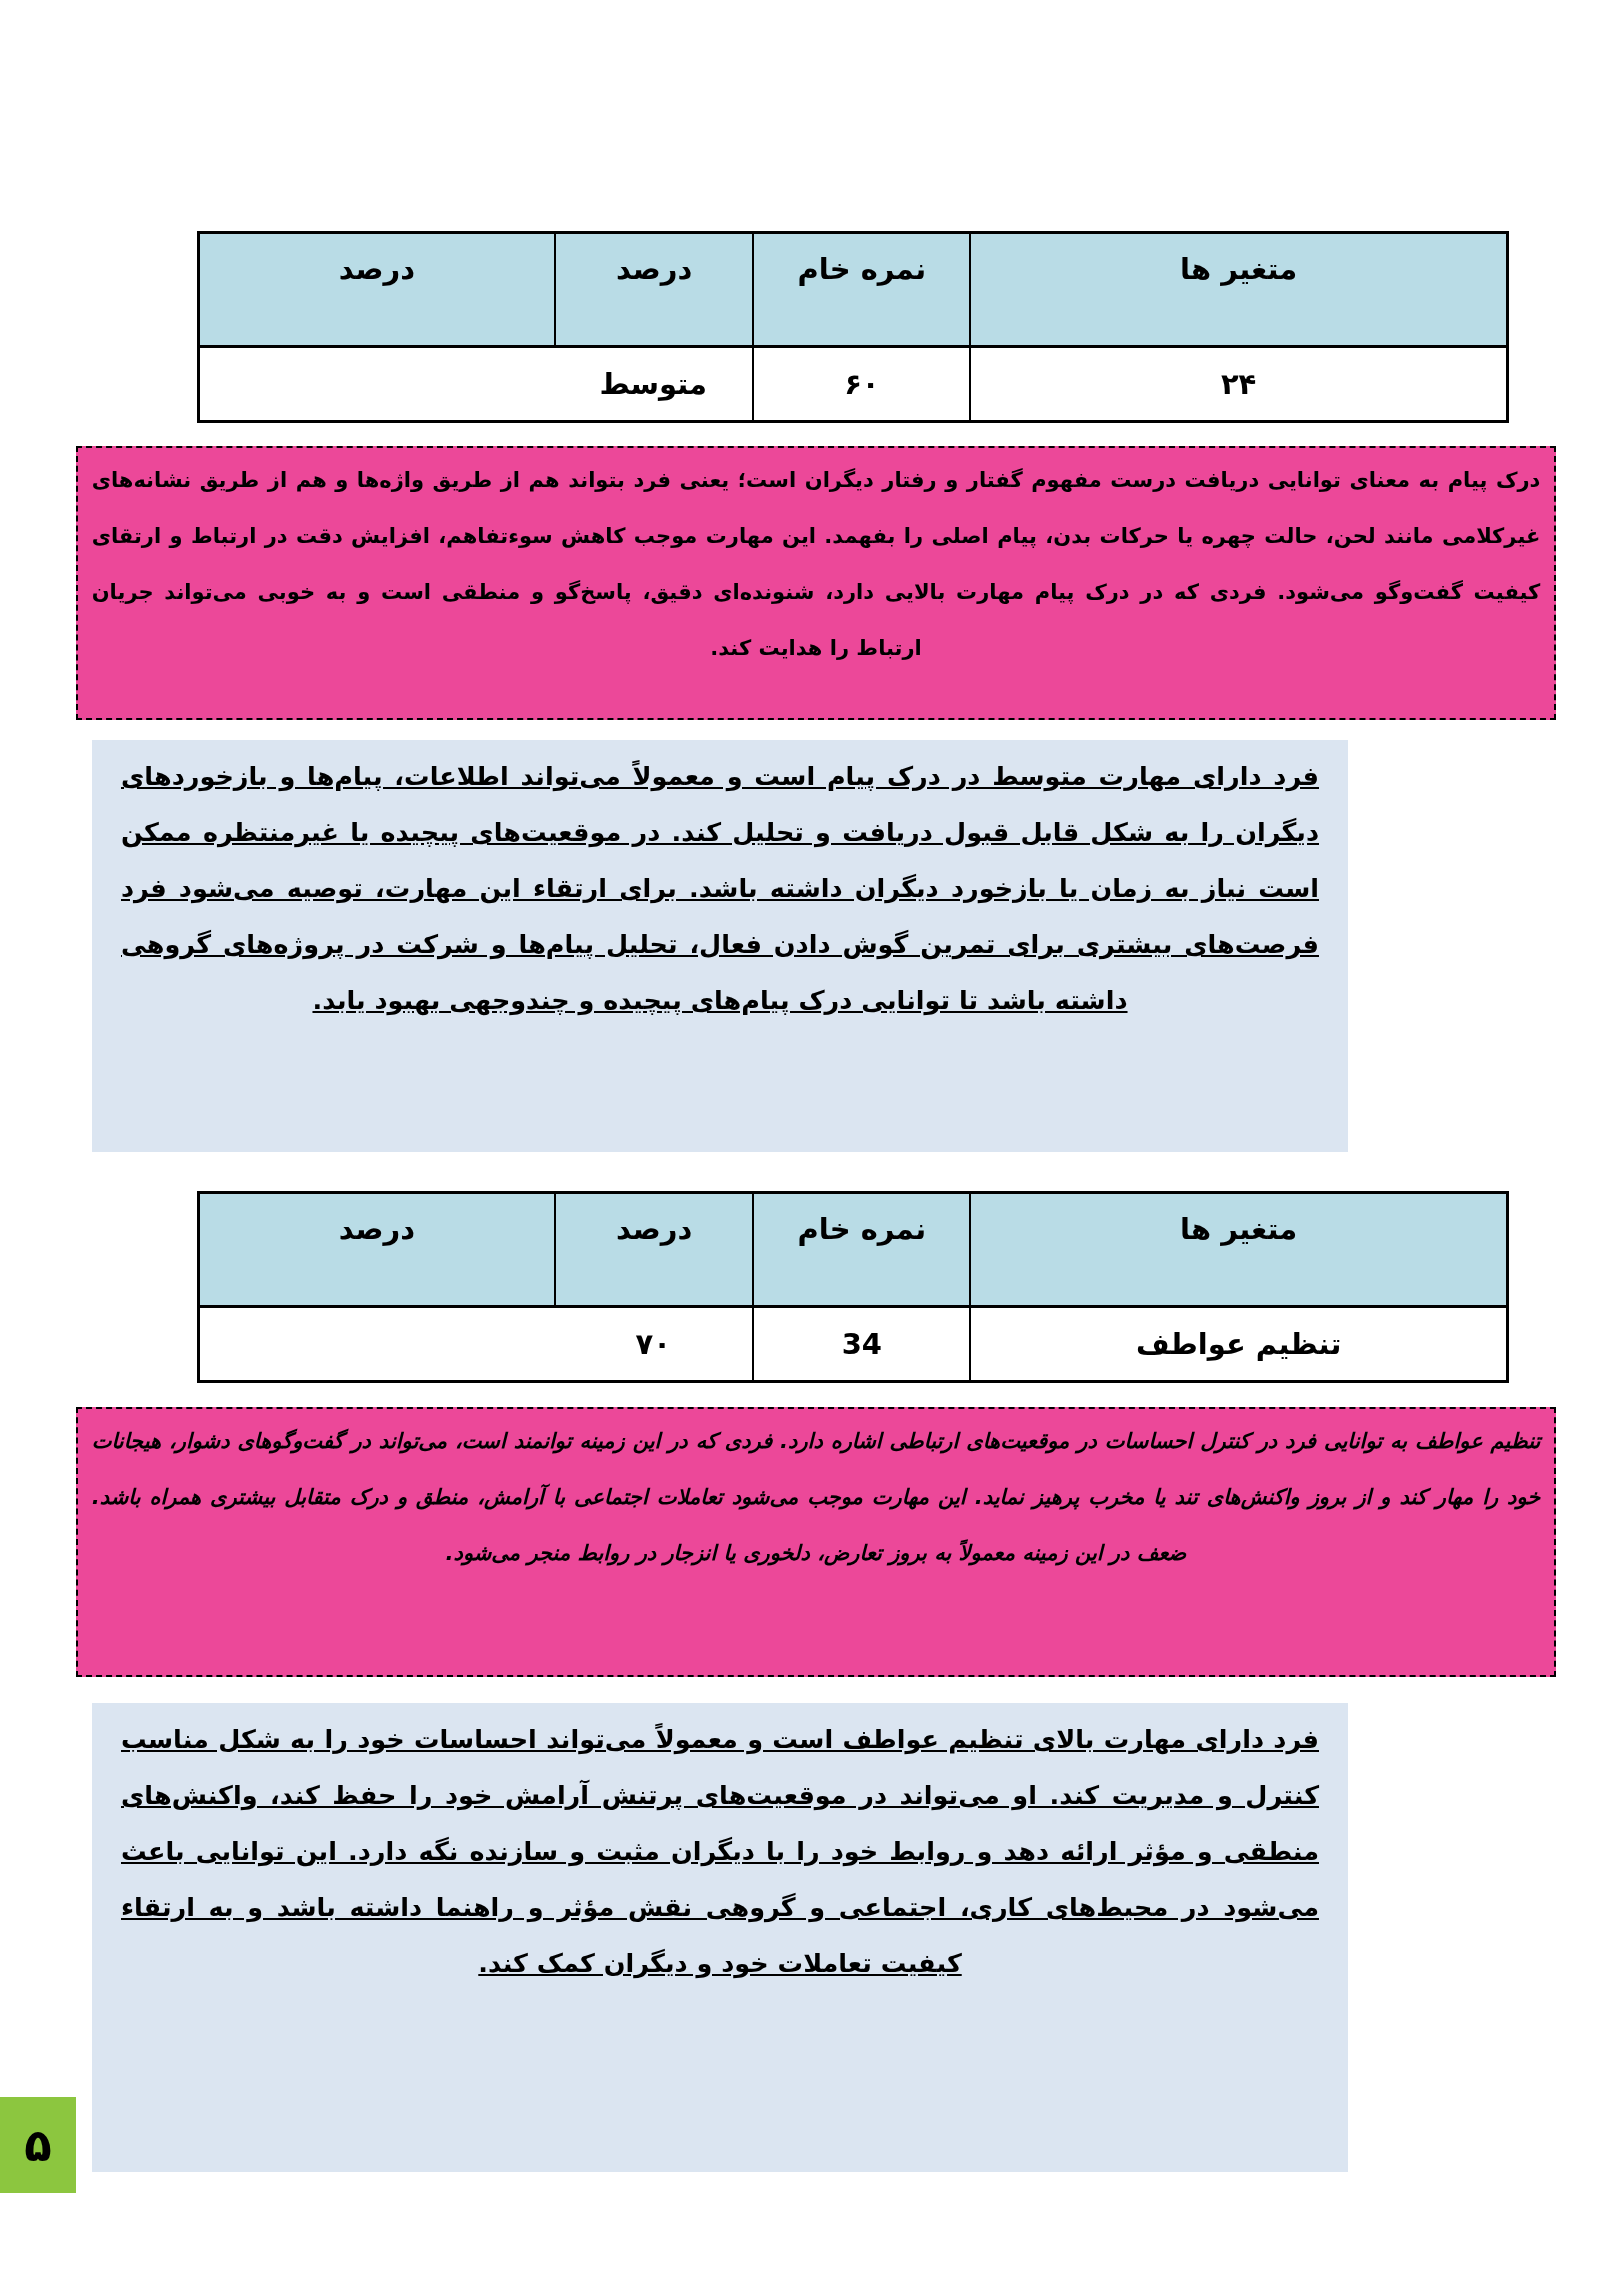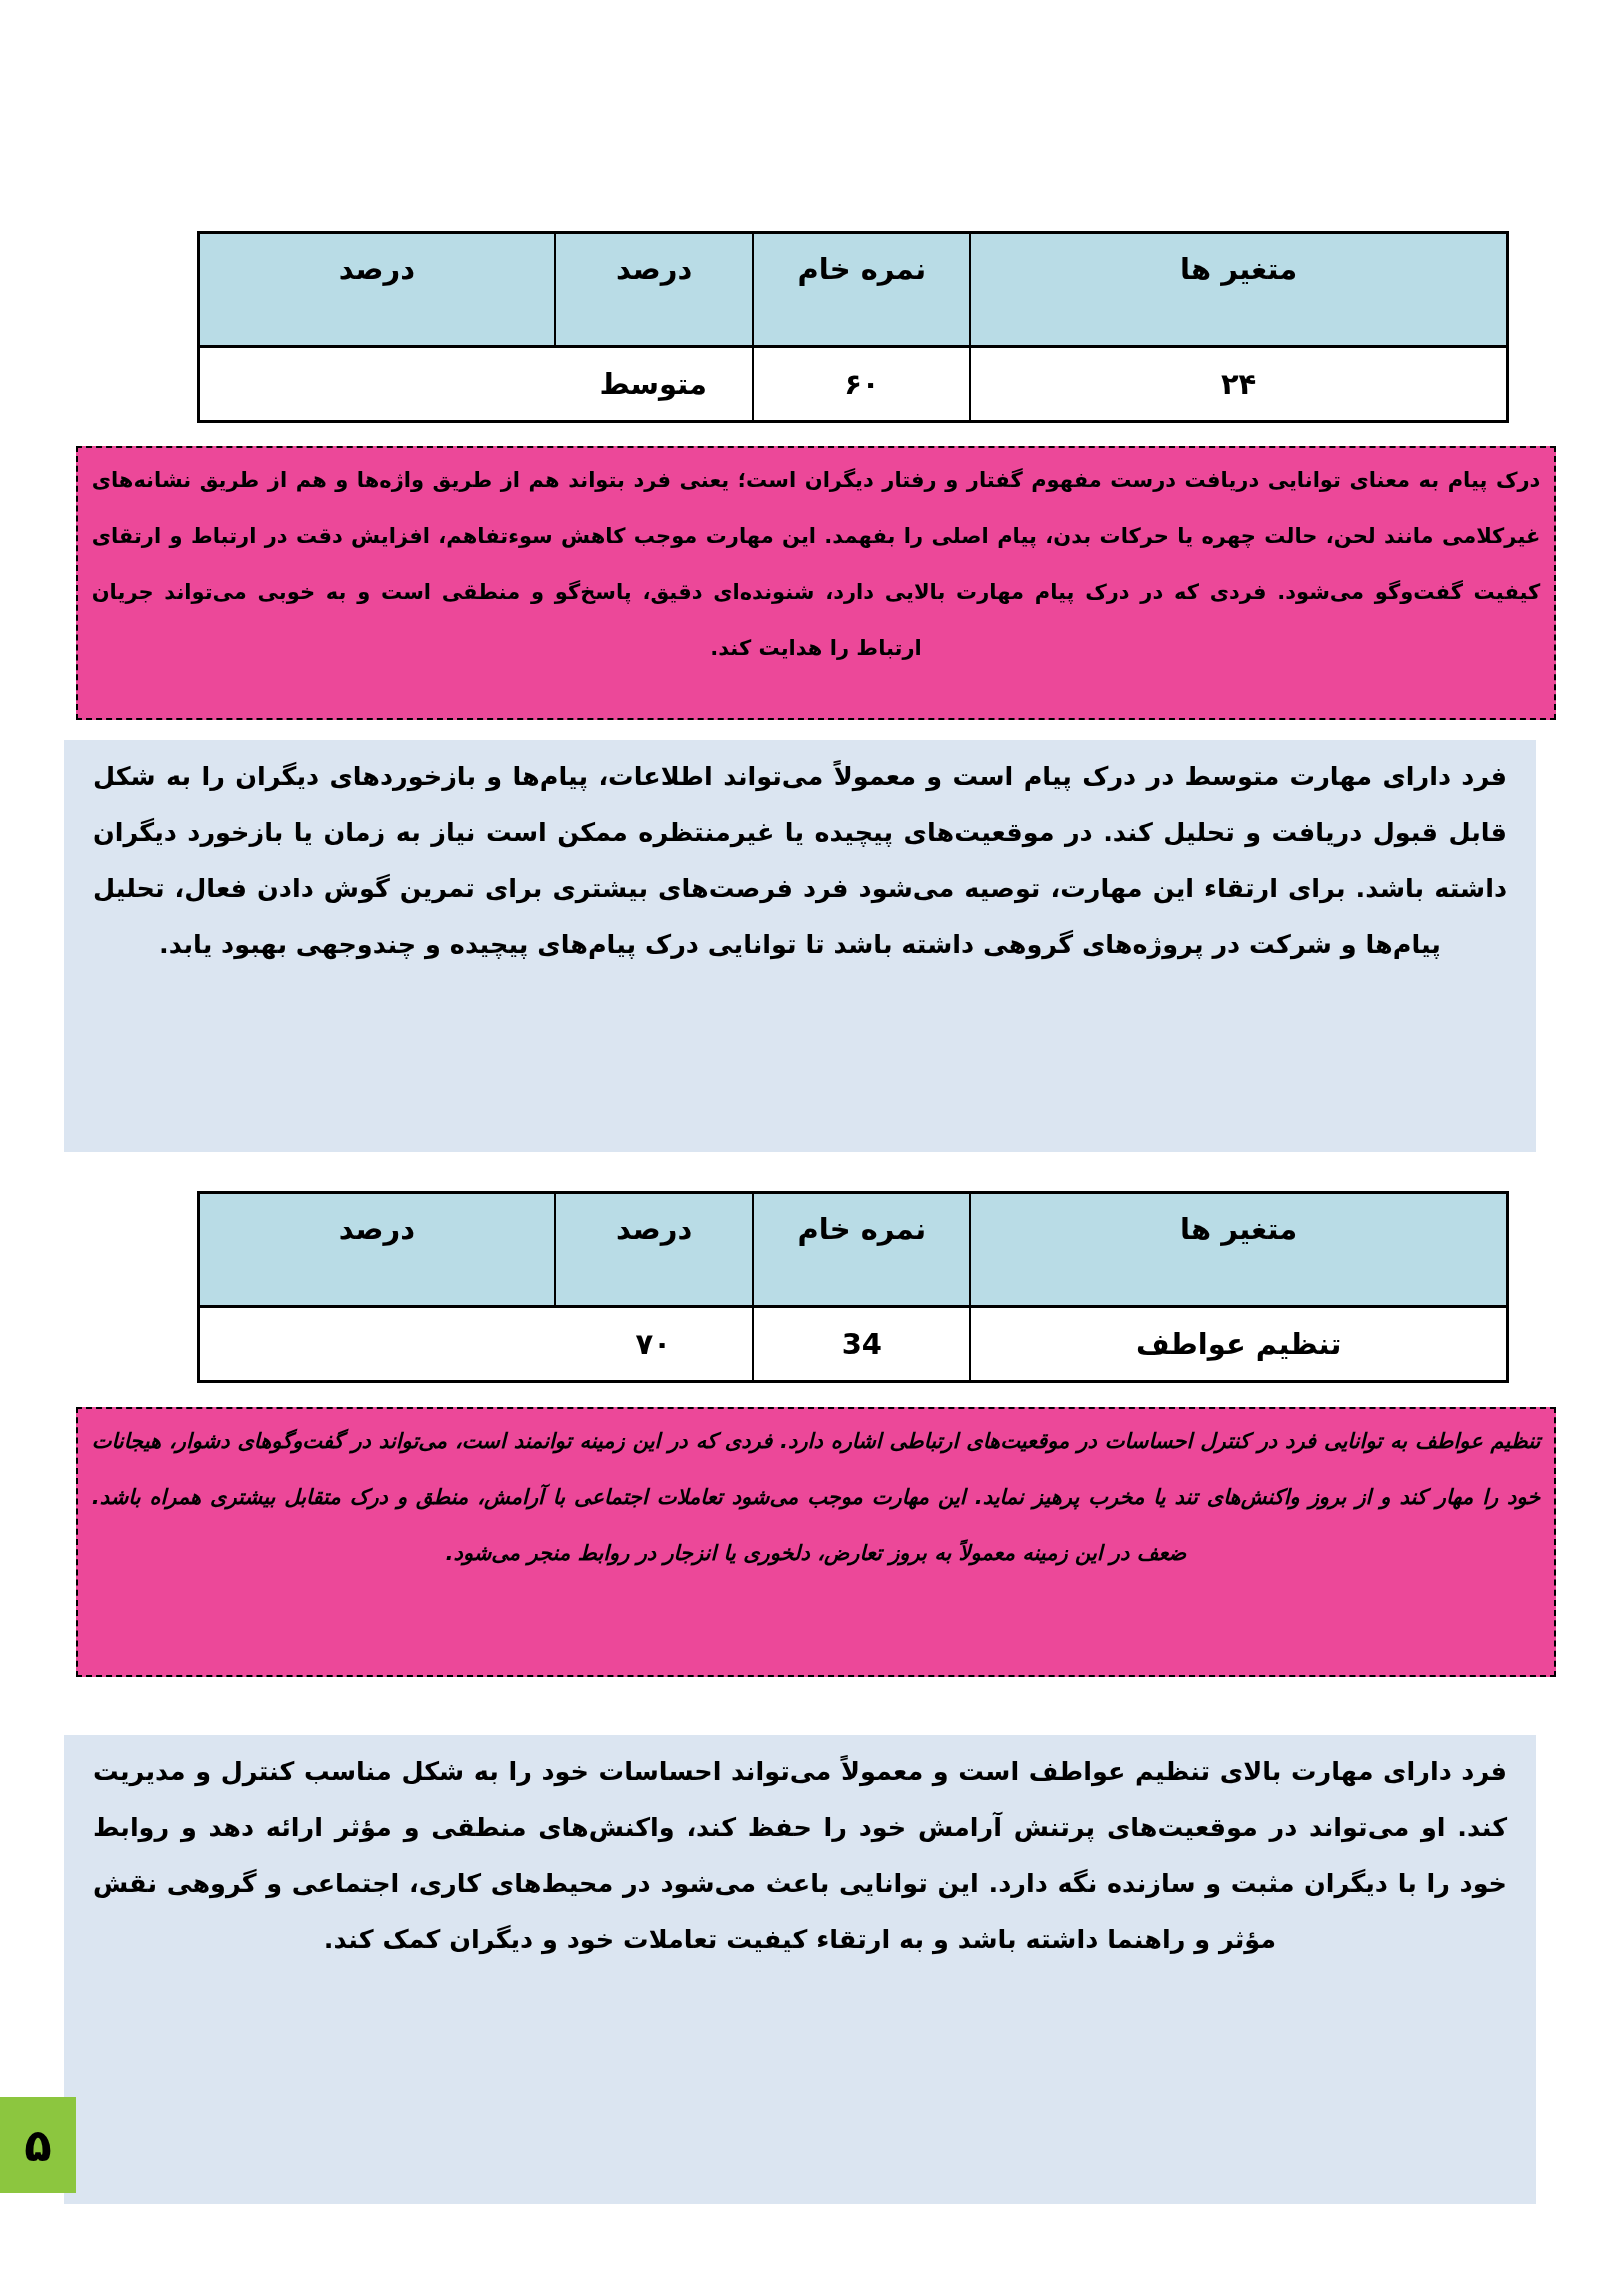--- a/index.html
+++ b/index.html
@@ -71,28 +71,29 @@
     font-size: 21px;
     font-weight: bold;
     line-height: 56px;
     text-align: justify;
     text-align-last: center;
   }
 
   
   .info-box {
     position: absolute;
-    left: 64px;
-    width: 1472px;
+    left: 92px;
+    width: 1256px;
     background: var(--info-block-bg);
     padding: 7.8px 29px;
     overflow: hidden;
+    text-decoration: underline;
   }
   .blue-1 { top: 740px; height: 412px; }
-  .blue-2 { top: 1703px; height: 469px; margin-top: 32px; }
+  .blue-2 { top: 1703px; height: 469px; }
   .info-box p {
     margin: 0;
     font-size: 25.5px;
     font-weight: bold;
     line-height: 56px;
     text-align: justify;
     text-align-last: center;
   }
 
   

